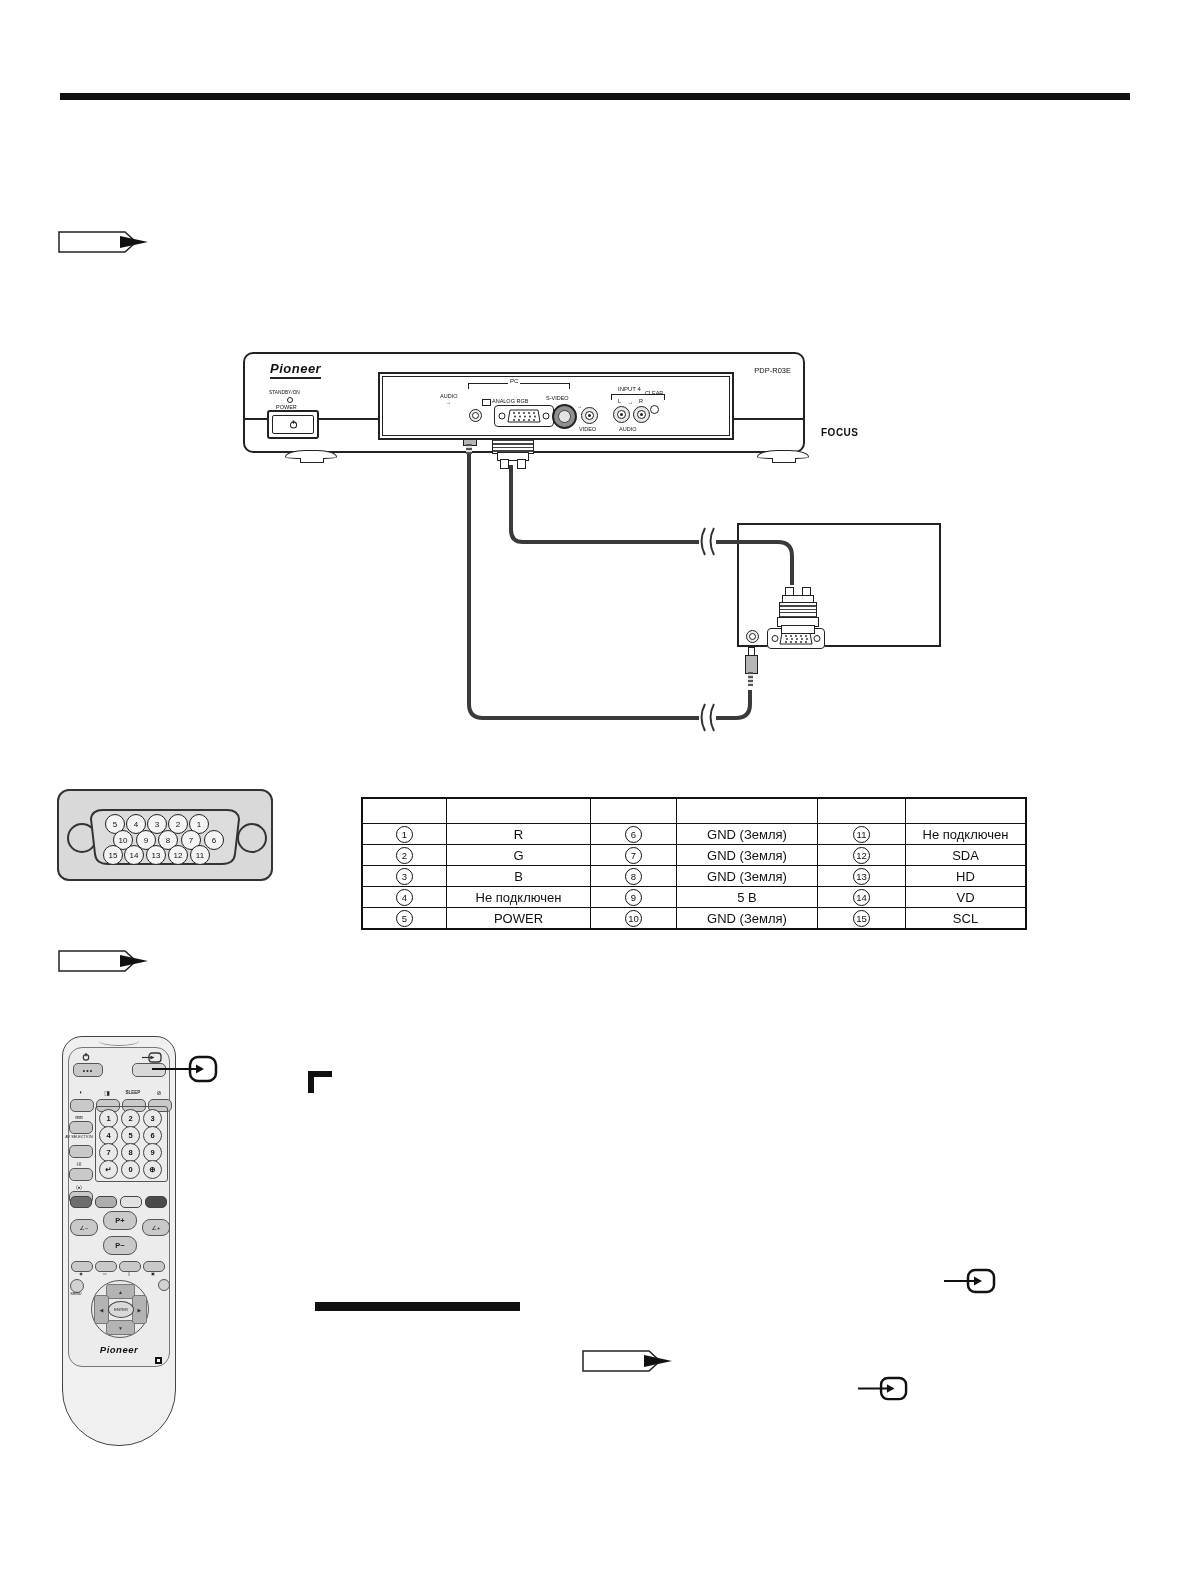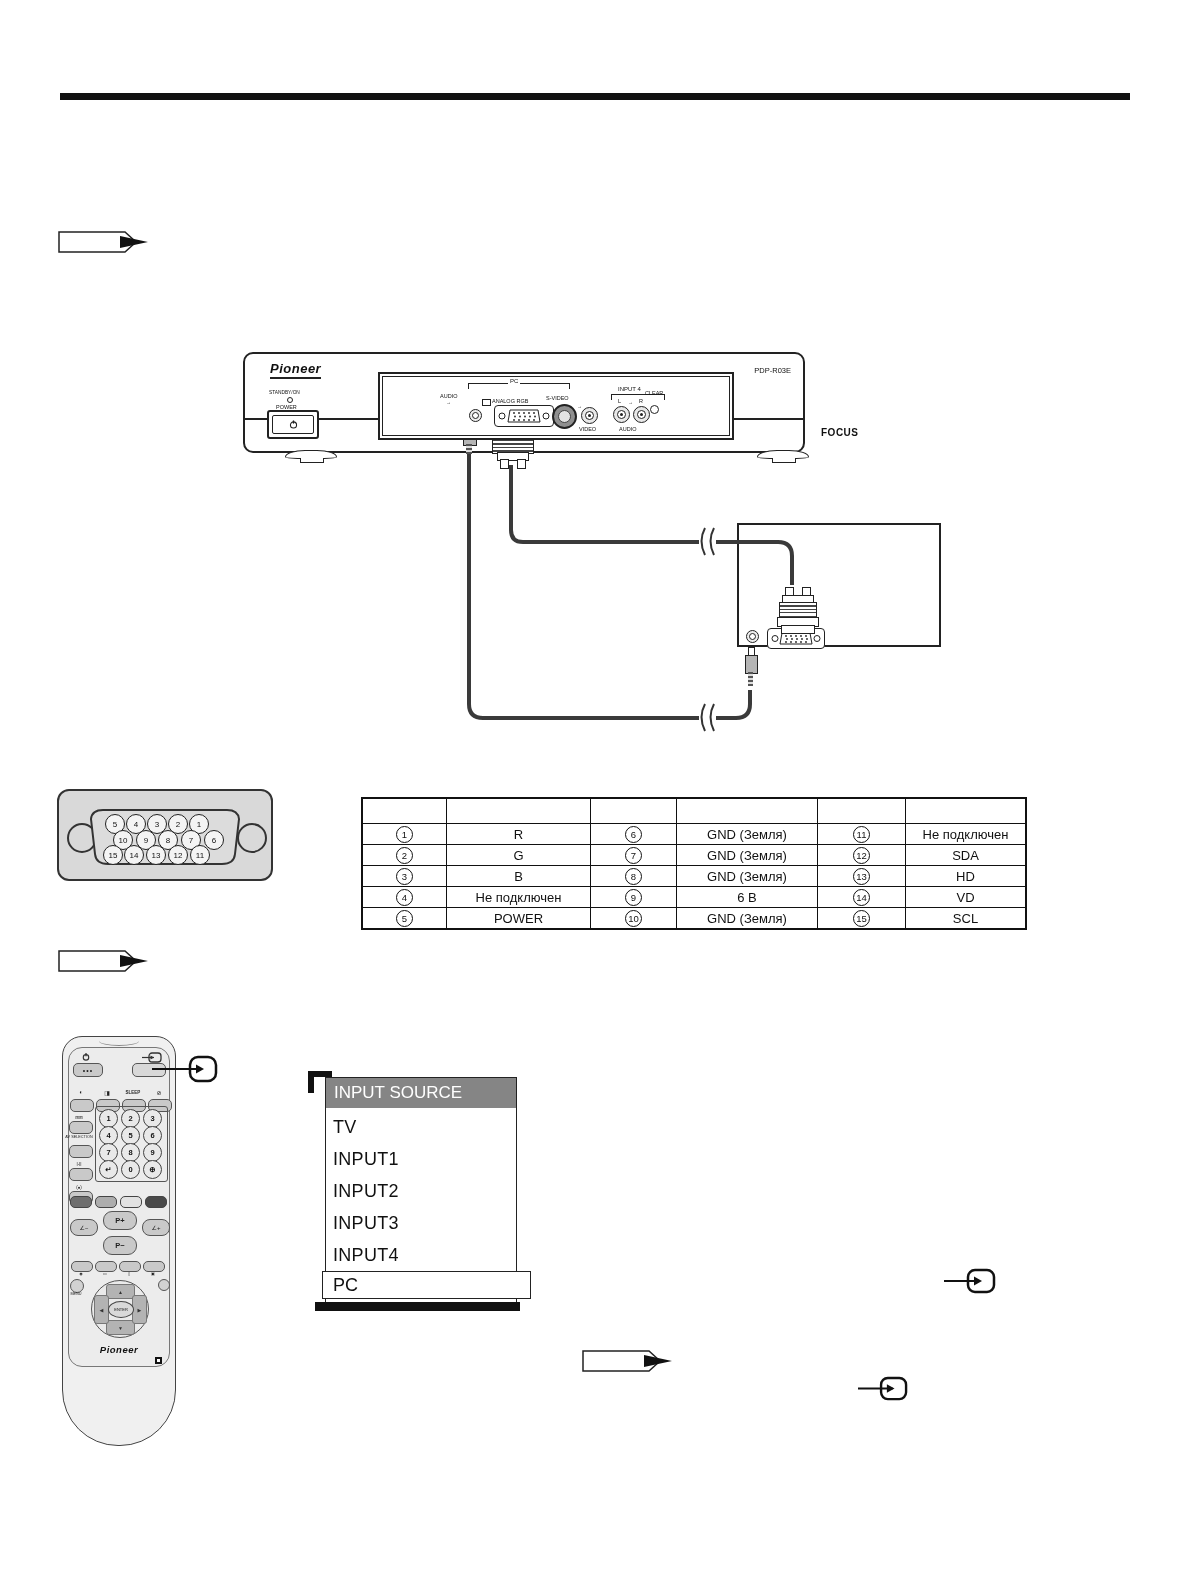--- a/index.html
+++ b/index.html
@@ -327,21 +327,21 @@
       <td>B</td>
       <td><span class="circ">8</span></td>
       <td>GND (Земля)</td>
       <td><span class="circ">13</span></td>
       <td>HD</td>
     </tr>
     <tr>
       <td><span class="circ">4</span></td>
       <td>Не подключен</td>
       <td><span class="circ">9</span></td>
-      <td>6 В</td>
+      <td>5 В</td>
       <td><span class="circ">14</span></td>
       <td>VD</td>
     </tr>
     <tr>
       <td><span class="circ">5</span></td>
       <td>POWER</td>
       <td><span class="circ">10</span></td>
       <td>GND (Земля)</td>
       <td><span class="circ">15</span></td>
       <td>SCL</td>
@@ -440,29 +440,20 @@
 
   <svg class="inp-icon" style="left:152px;top:1055px;" width="66" height="28" viewBox="0 0 66 28">
     <rect x="38" y="2" width="26" height="24" rx="8" fill="none" stroke="#111" stroke-width="2.5"></rect>
     <line x1="0" y1="14" x2="50" y2="14" stroke="#111" stroke-width="2.2"></line>
     <polygon points="52,14 44,9.5 44,18.5" fill="#111"></polygon>
   </svg>
 
   <div class="line" style="left:308px;top:1071px;width:24px;height:6px;"></div>
   <div class="line" style="left:308px;top:1071px;width:6px;height:22px;"></div>
 
-  <div class="menu-panel">
-    <div class="menu-hdr">INPUT SOURCE</div>
-    <div class="menu-item" style="top:39px;">TV</div>
-    <div class="menu-item" style="top:71px;">INPUT1</div>
-    <div class="menu-item" style="top:103px;">INPUT2</div>
-    <div class="menu-item" style="top:135px;">INPUT3</div>
-    <div class="menu-item" style="top:167px;">INPUT4</div>
-    <div class="menu-sel">PC</div>
-  </div>
   <div class="line" style="left:315px;top:1302px;width:205px;height:9px;"></div>
 
   <svg class="inp-icon" style="left:944px;top:1268px;" width="52" height="26" viewBox="0 0 52 26">
     <rect x="24" y="2" width="26" height="22" rx="7" fill="none" stroke="#111" stroke-width="2.5"></rect>
     <line x1="0" y1="13" x2="36" y2="13" stroke="#111" stroke-width="2.2"></line>
     <polygon points="38,13 30,8.5 30,17.5" fill="#111"></polygon>
   </svg>
   <svg class="inp-icon" style="left:858px;top:1376px;" width="50" height="25" viewBox="0 0 52 26">
     <rect x="24" y="2" width="26" height="22" rx="7" fill="none" stroke="#111" stroke-width="2.5"></rect>
     <line x1="0" y1="13" x2="36" y2="13" stroke="#111" stroke-width="2.2"></line>

